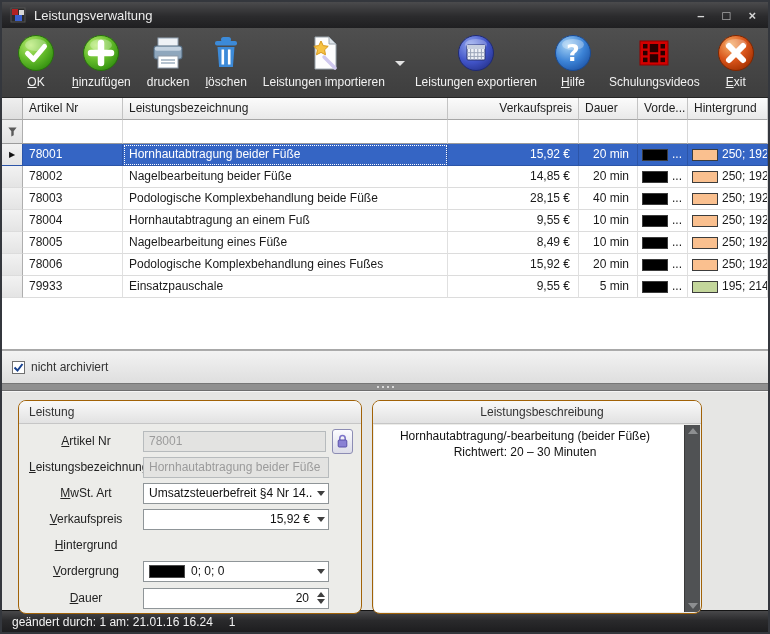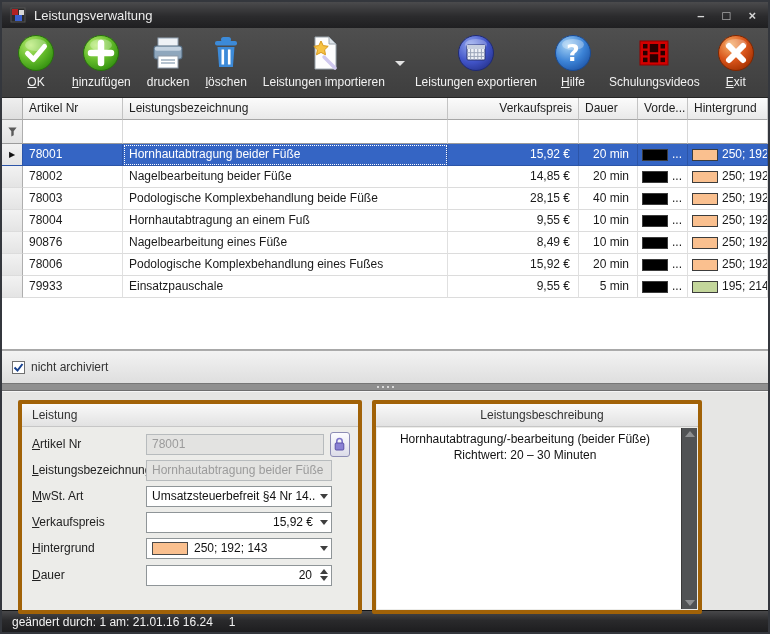--- a/index.html
+++ b/index.html
@@ -19,21 +19,21 @@
   .toolbar { height:70px; flex:0 0 70px; background:linear-gradient(#4f4f4f,#3e3e3e);
              border-bottom:1px solid #252525; display:flex; align-items:flex-start; padding:2px 6px 0 6px; }
   .tbtn { display:flex; flex-direction:column; align-items:center; justify-content:flex-start;
           padding:2px 8px 3px 8px; color:#f2f2f2; font-size:12px; cursor:default; }
   .tbtn .ticon { height:42px; display:flex; align-items:center; }
   .tbtn .tlabel { margin-top:1px; white-space:nowrap; }
   .drop-arrow { align-self:center; margin:0 2px; width:0; height:0; border-left:5px solid transparent;
                 border-right:5px solid transparent; border-top:5px solid #e3e3e3; }
   .tb-exit { margin-left:auto; }
   .hk::first-letter { text-decoration:underline; }
-  .tlabel,.f-label { display:inline-block; }
+  .tlabel,.f-label { display:inline-block;text-align:center; }
 
   
   .grid { height:252px; flex:0 0 252px; background:#fff; border-bottom:1px solid #a8a8a8; overflow:hidden;
           --cols:21px 100px 325px 131px 59px 50px 1fr; font-size:12px; }
   .g-header,.g-filter,.g-row { display:grid; grid-template-columns:var(--cols); }
   .g-header { height:22px; }
   .g-header .hc { background:linear-gradient(#fbfbfb,#e9e9e9); border-right:1px solid #c3c3c3;
                   border-bottom:1px solid #a6a6a6; line-height:21px; padding:0 6px; color:#1e1e1e; white-space:nowrap; overflow:hidden;}
   .g-header .hc.ind { background:linear-gradient(#efefef,#dedede); border-right:1px solid #aeaeae; }
   .hc.num { text-align:right; }
@@ -61,21 +61,21 @@
         align-items:center; justify-content:center; margin-right:6px; }
   .filter-edit { margin-left:auto; color:#444;margin-top:46px; }
 
   
   .splitter { height:8px; flex:0 0 8px; background:#8f8f8f; border-top:1px solid #767676; border-bottom:1px solid #6e6e6e;
               display:flex; align-items:center; justify-content:center; gap:3px; }
   .splitter i { width:2px; height:2px; background:#d9d9d9; display:block; }
 
   
   .bottom { flex:1; background:#e6e6e4; position:relative; border-top:1px solid #f6f6f6; }
-  .groupbox { position:absolute; border:4px solid #a16207; background:#ecece9; border-radius:2px; overflow:hidden;}
+  .groupbox { position:absolute; border:1px solid #a16207; background:#ecece9; border-radius:8px; overflow:hidden;}
   .gb-left { left:16px; top:8px; width:344px; height:214px; }
   .gb-right { left:370px; top:8px; width:330px; height:214px;text-align:center; }
   .gb-cap { height:23px; background:linear-gradient(#f9f9f9,#e2e2e2); border-bottom:1px solid #c6c6c6;
             line-height:22px; padding-left:10px; font-size:12px; color:#333; }
   .gb-body { padding:6px 8px 4px 10px; }
   .f-row { display:flex; align-items:center; height:22px; margin-bottom:4px; }
   .f-label { width:114px; flex:0 0 114px; font-size:12px; color:#222; }
   .inp { width:186px; height:21px; font-size:12px; line-height:19px; padding:0 5px; }
   .inp.disabled { background:#e3e3e1; border:1px solid #b7bbbd; color:#9b9b9b; }
   .combo { width:186px; height:21px; background:#fff; border:1px solid #8f9598; display:flex;
@@ -350,21 +350,21 @@
         <span class="swatch" style="background: rgb(0, 0, 0);"></span>
         <span>...</span>
       </div>
       <div class="c-bg">
         <span class="swatch" style="background: rgb(250, 192, 143);"></span>
         <span>250; 192...</span>
       </div>
     </div>
         <div class="g-row">
       <div class="c-ind"></div>
-      <div class="c-article">90876</div>
+      <div class="c-article">78005</div>
       <div class="c-name">Nagelbearbeitung eines Füße</div>
       <div class="c-price">8,49 €</div>
       <div class="c-dur">10 min</div>
       <div class="c-fg">
         <span class="swatch" style="background: rgb(0, 0, 0);"></span>
         <span>...</span>
       </div>
       <div class="c-bg">
         <span class="swatch" style="background: rgb(250, 192, 143);"></span>
         <span>250; 192...</span>
@@ -448,23 +448,26 @@
         </div>
         <div class="f-row">
           <span class="f-label hk">Verkaufspreis</span>
           <span class="combo">
             <span class="ctext right">15,92 €</span>
             <span class="carrow"></span>
           </span>
         </div>
         <div class="f-row">
           <span class="f-label hk">Hintergrund</span>
+        </div>
+        <div class="f-row">
+          <span class="f-label hk">Vordergrung</span>
           <span class="combo">
-            <span class="cswatch" style="background: rgb(250, 192, 143);"></span>
-            <span class="ctext">250; 192; 143</span>
+            <span class="cswatch" style="background: rgb(0, 0, 0);"></span>
+            <span class="ctext">0; 0; 0</span>
             <span class="carrow"></span>
           </span>
         </div>
         <div class="f-row" style="margin-top:5px;">
           <span class="f-label hk">Dauer</span>
           <span class="combo">
             <span class="ctext right">20</span>
             <span class="spin-arrows">
                 <i class="up"></i>
                 <i class="dn"></i>

